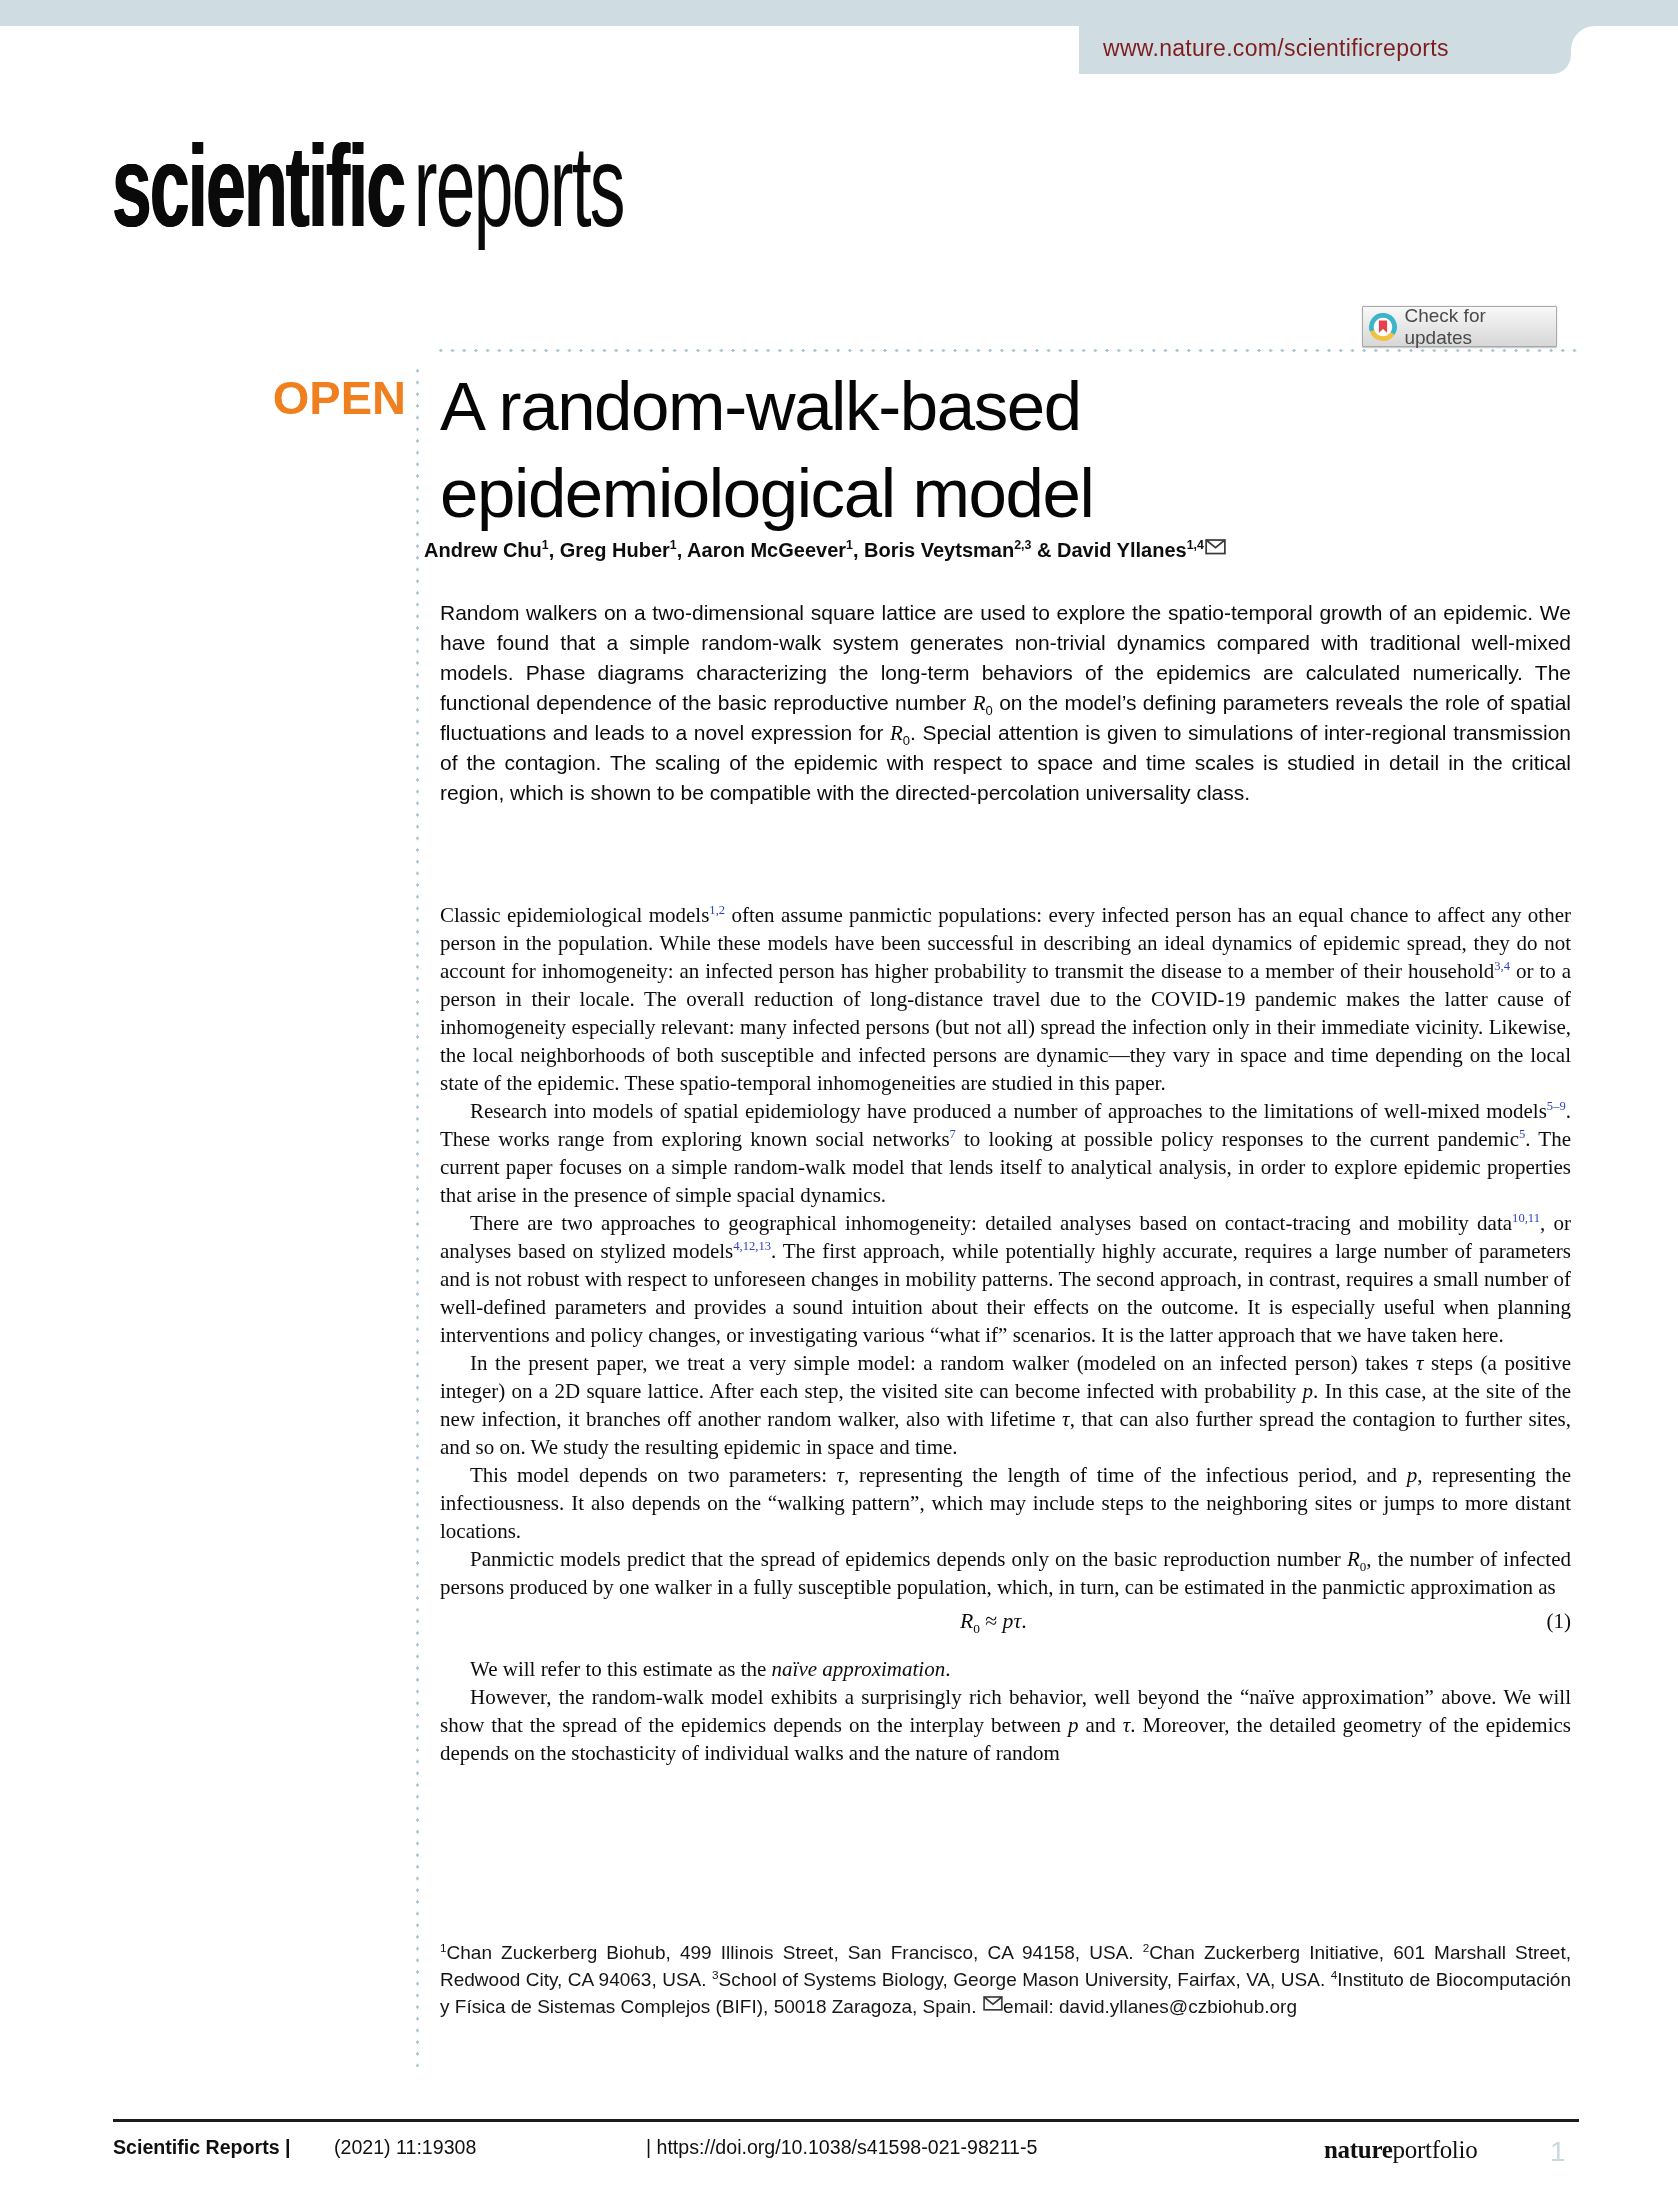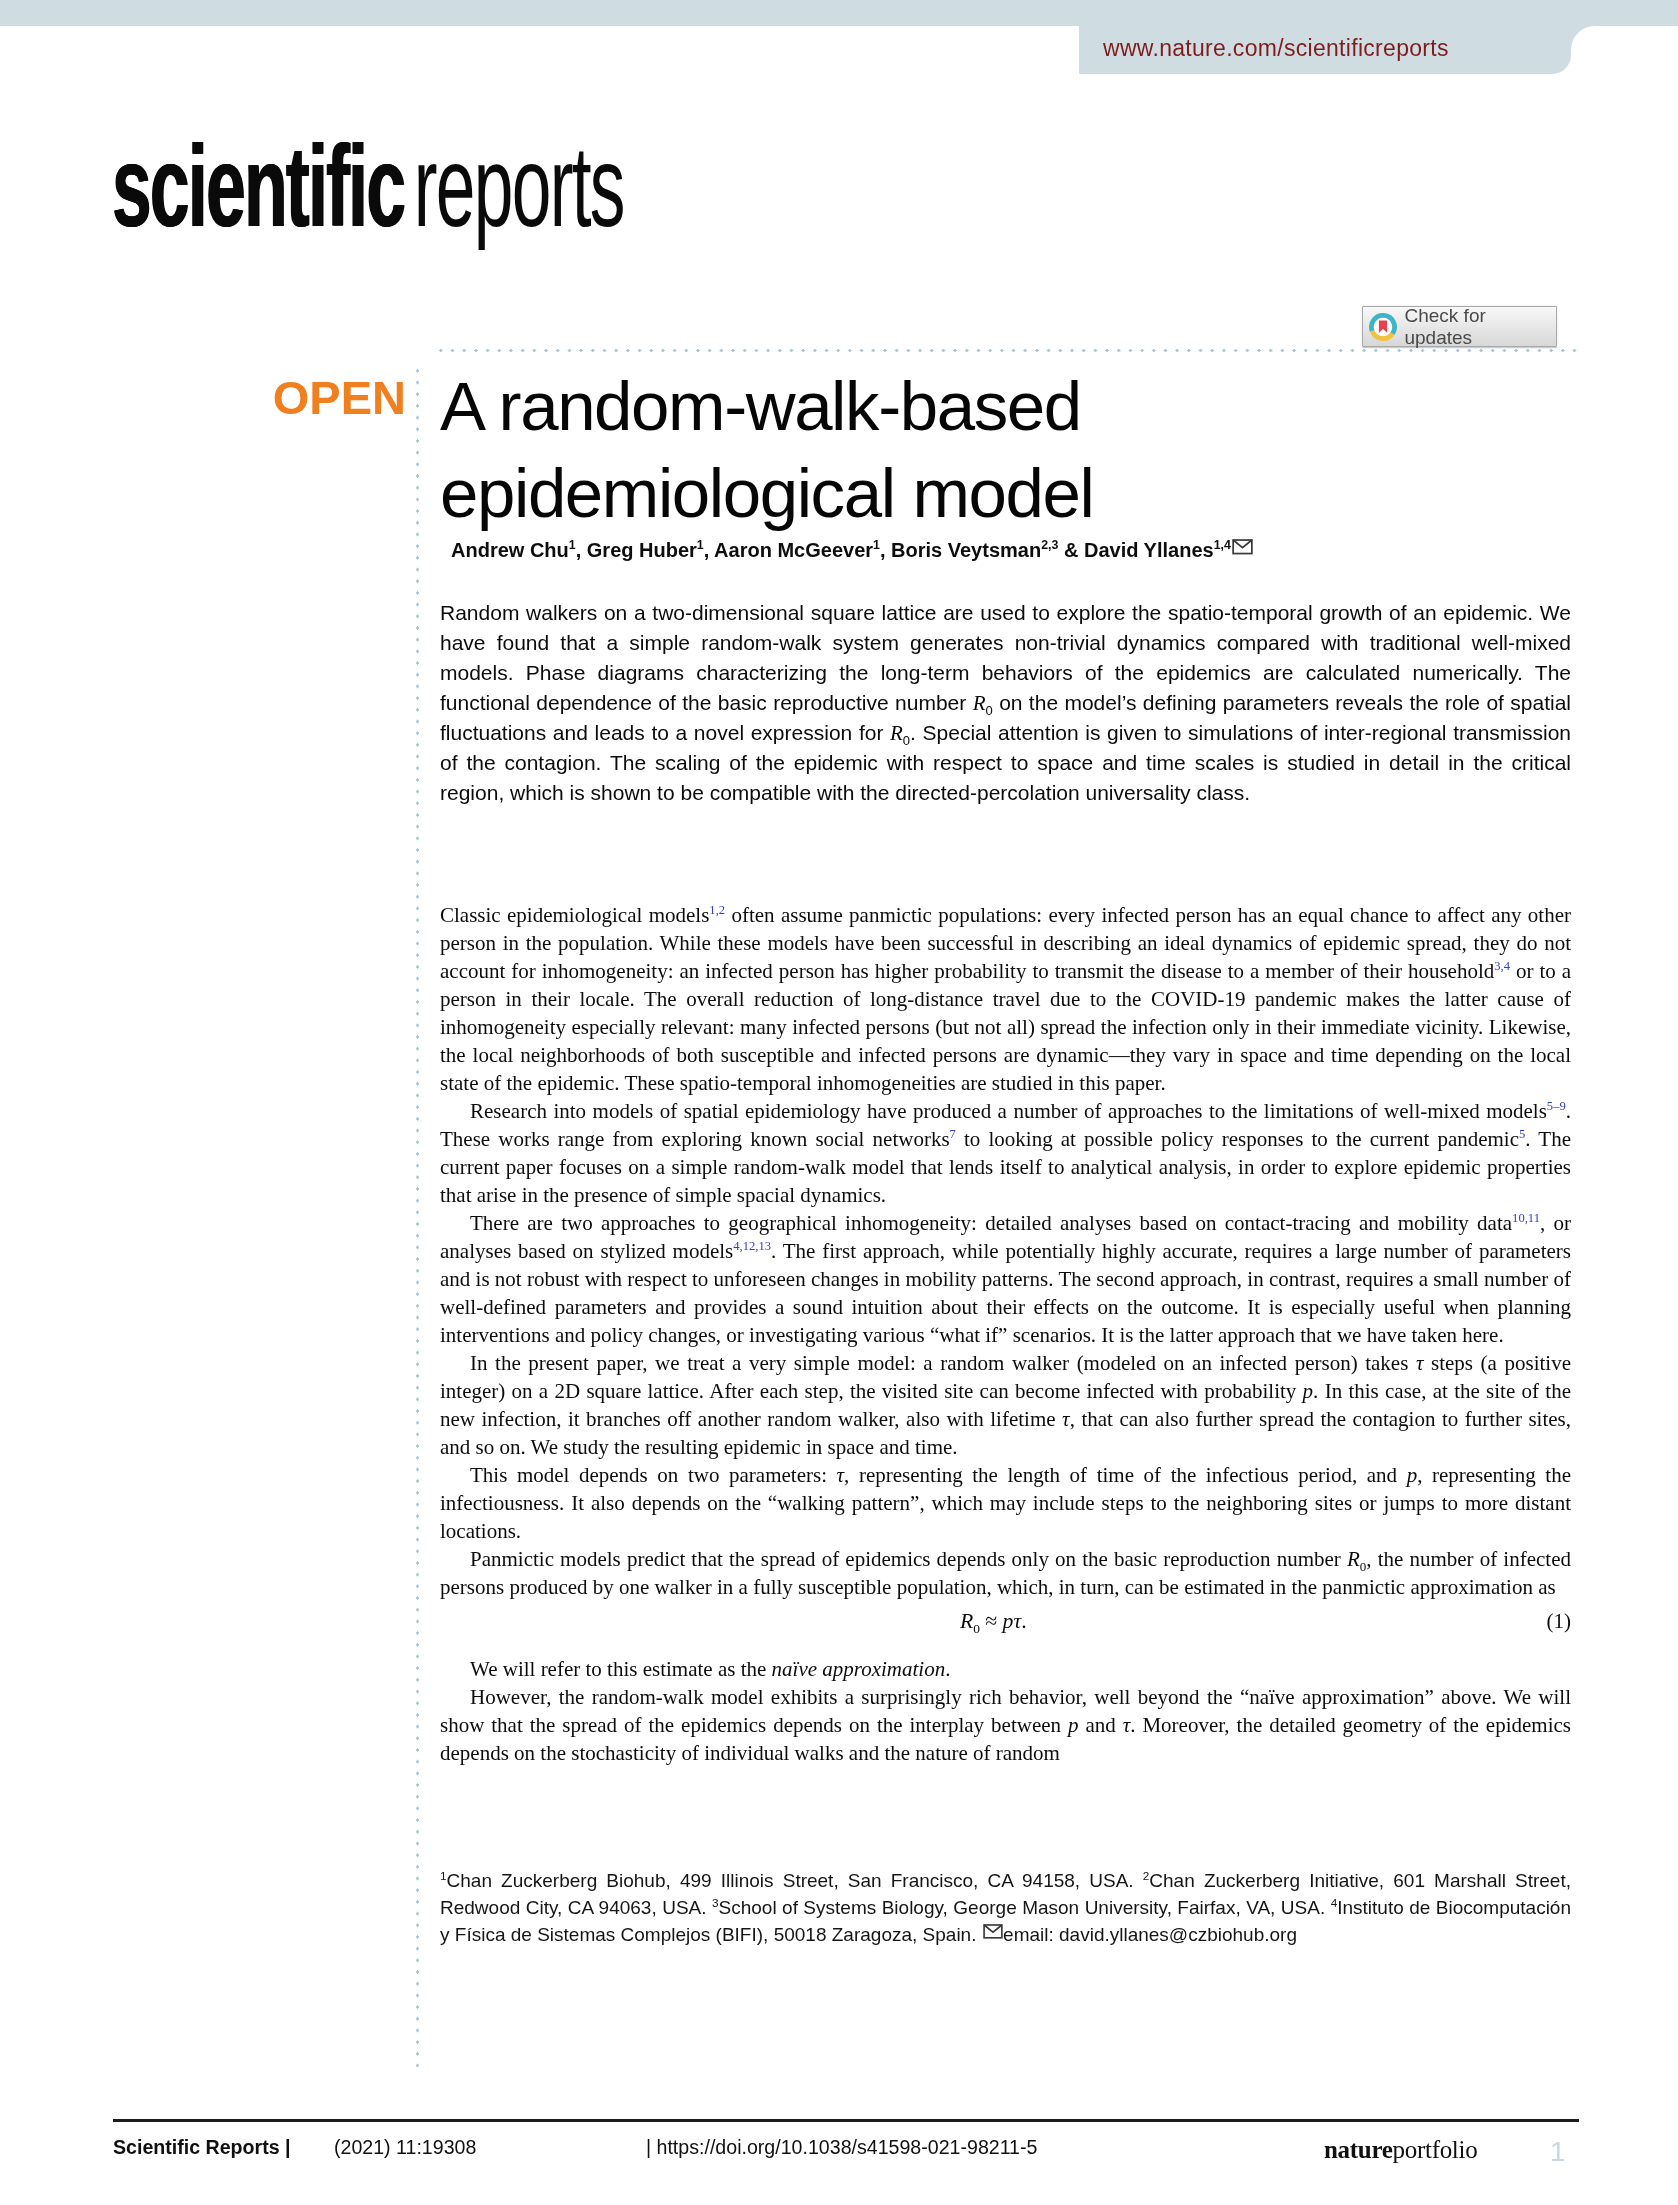--- a/index.html
+++ b/index.html
@@ -34,40 +34,40 @@
   .vdots{position:absolute;left:415px;top:365px;width:5.4px;height:1702px;
          background-image:radial-gradient(circle,#aec8d4 1.6px,transparent 1.8px);
          background-size:5.4px 11.7px;background-repeat:repeat-y;}
 
   .open{position:absolute;left:203px;top:366px;width:203px;text-align:right;font-size:47px;
         font-weight:700;line-height:1;color:var(--orange,#ef7f1f);letter-spacing:0;margin-top:8px;}
 
   .title{position:absolute;left:440px;top:363px;width:1083px;margin:0;font-size:69px;line-height:87px;
          font-weight:400;letter-spacing:-1.4px;color:#060606;}
 
-  .authors{position:absolute;left:451px;top:539px;width:1137px;font-size:20px;font-weight:700;color:#0d0d0d;}
+  .authors{position:absolute;left:424px;top:539px;width:1137px;font-size:20px;font-weight:700;color:#0d0d0d;}
   .authors sup{font-size:62%;vertical-align:super;}
 
   .abstract{position:absolute;left:440px;top:598px;width:1131px;font-size:21px;line-height:30px;
             font-weight:400;text-align:justify;color:#0b0b0b;}
 
   .bodytxt{position:absolute;left:440px;top:901px;width:1131px;font-family:"Liberation Serif",serif;
            font-size:21px;line-height:28px;text-align:justify;color:#0c0c0c;hyphens:auto;}
   .bodytxt p{margin:0;}
   .bodytxt p.ind{text-indent:30px;}
   sup.ref{color:var(--blue,#2e3ec2);font-size:60%;vertical-align:super;line-height:0;cursor:pointer;}
   sup.pln{font-size:62%;vertical-align:super;line-height:0;}
   sub.s{font-size:62%;vertical-align:sub;line-height:0;}
   .abstract i,.bodytxt i,.eq i{font-family:"Liberation Serif",serif;font-style:italic;}
 
   .eq{display:flex;align-items:flex-start;margin:6px 0 20px;}
   .eq .eq-body{flex:1;text-align:center;font-size:21.7px;}
   .eq .eq-num{font-size:21px;}
 
-  .footnote{position:absolute;left:440px;top:1867px;width:1131px;font-size:19px;line-height:27px;
+  .footnote{position:absolute;left:440px;top:1939px;width:1131px;font-size:19px;line-height:27px;
             text-align:justify;color:#151515;}
   .footnote sup{font-size:62%;vertical-align:super;}
 
   .env-icon{display:inline-block;width:1.05em;height:.78em;vertical-align:.12em;margin-left:1.4px;}
   .env-icon svg{display:block;width:100%;height:100%;}
 
   .frule{position:absolute;left:113px;top:2119px;width:1466px;height:2.7px;background:#1c1c1c;}
   .footer{position:absolute;left:113px;top:2132px;width:1516px;height:43px;font-size:19.6px;color:#101010;}
   .footer>span{position:absolute;top:4px;white-space:nowrap;}
   .f-journal{left:0;font-weight:700;}

